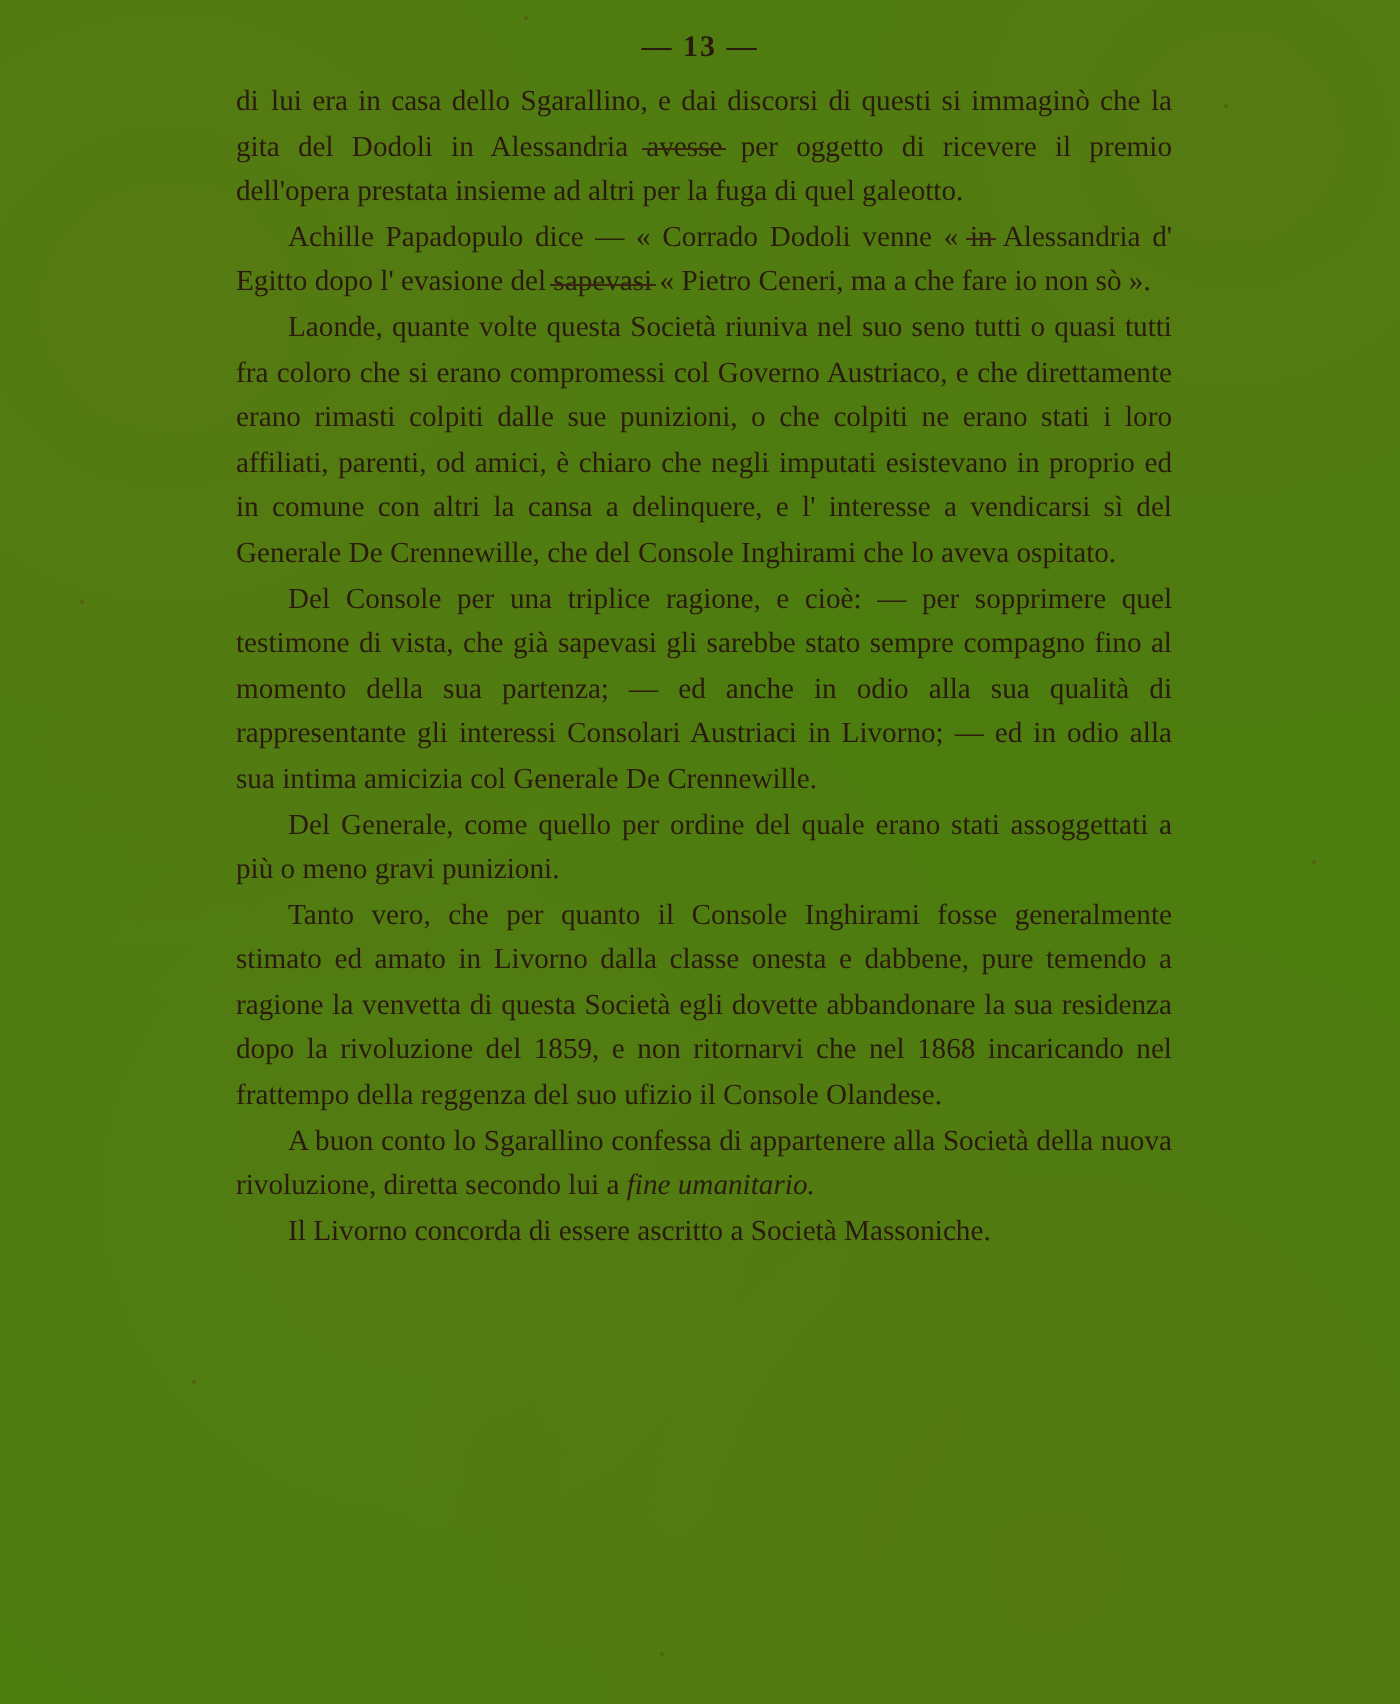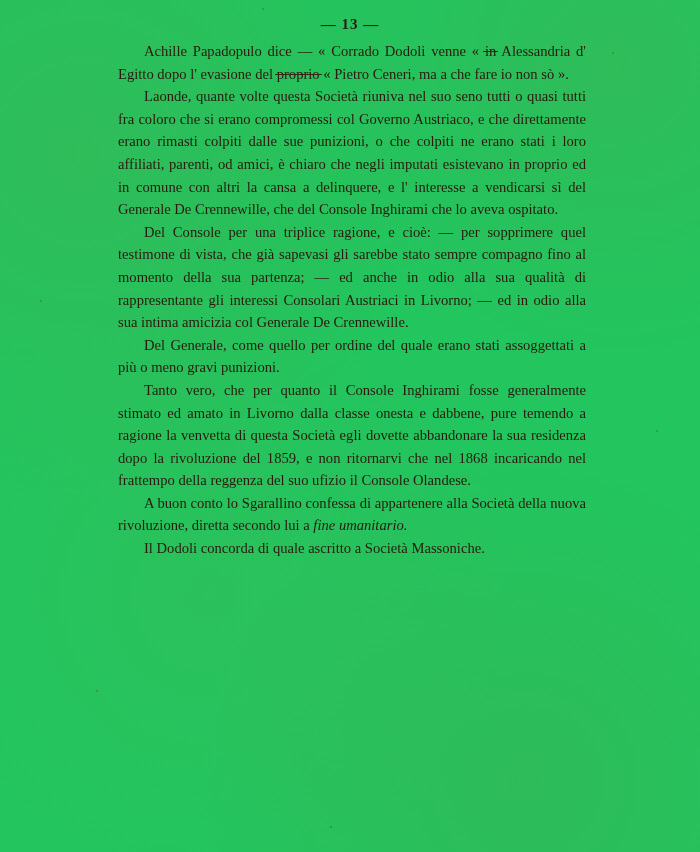--- a/index.html
+++ b/index.html
@@ -11,21 +11,21 @@
     height: 852px;
     background: #f2d9b0;
     font-family: "Liberation Serif", serif;
     color: #2b1a0e;
     overflow: hidden;
   }
   .page {
     position: relative;
     width: 700px;
     height: 852px;
-    background: #22c55e;
+    background: #4d7c0f;
     box-sizing: border-box;
   }
   
   .page::before {
     content: "";
     position: absolute;
     inset: 0;
     pointer-events: none;
     background:
       radial-gradient(circle at 12% 18%, rgba(160,110,50,0.10) 0, rgba(160,110,50,0) 38%),
@@ -84,35 +84,36 @@
 </style>
 </head>
 <body>
 
 <div class="page">
 
   <div class="page-number">— 13 —</div>
 
   <div class="body-text">
 
+    <p class="noindent">di<span style="letter-spacing:1px"> </span>lui era in casa dello Sgarallino, e dai discorsi di questi si immaginò che la gita del Dodoli in Alessandria <span class="strike-word">avesse</span> per oggetto di ricevere il premio dell'opera prestata insieme ad altri per la fuga di quel galeotto.</p>
 
-    <p>Achille Papadopulo dice — « Corrado Dodoli venne « <span class="strike-word">in</span> Alessandria d' Egitto dopo l' evasione del <span class="strike-word">proprio</span> « Pietro Ceneri, ma a che fare io non sò ».</p>
+    <p>Achille Papadopulo dice — « Corrado Dodoli venne « <span class="strike-word">in</span> Alessandria d' Egitto dopo l' evasione del <span class="strike-word">sapevasi</span> « Pietro Ceneri, ma a che fare io non sò ».</p>
 
     <p>Laonde, quante volte questa Società riuniva nel suo seno tutti o quasi tutti fra coloro che si erano compromessi col Governo Austriaco, e che direttamente erano rimasti colpiti dalle sue punizioni, o che colpiti ne erano stati i loro affiliati, parenti, od amici, è chiaro che negli imputati esistevano in proprio ed in comune con altri la cansa a delinquere, e l' interesse a vendicarsi sì del Generale De Crennewille, che del Console Inghirami che lo aveva ospitato.</p>
 
     <p>Del Console per una triplice ragione, e cioè: — per sopprimere quel testimone di vista, che già sapevasi gli sarebbe stato sempre compagno fino al momento della sua partenza; — ed anche in odio alla sua qualità di rappresentante gli interessi Consolari Austriaci in Livorno; — ed in odio alla sua intima amicizia col Generale De Crennewille.</p>
 
     <p>Del Generale, come quello per ordine del quale erano stati assoggettati a più o meno gravi punizioni.</p>
 
     <p>Tanto vero, che per quanto il Console Inghirami fosse generalmente stimato ed amato in Livorno dalla classe onesta e dabbene, pure temendo a ragione la venvetta di questa Società egli dovette abbandonare la sua residenza dopo la rivoluzione del 1859, e non ritornarvi che nel 1868 incaricando nel frattempo della reggenza del suo ufizio il Console Olandese.</p>
 
 
     <p>A buon conto lo Sgarallino confessa di appartenere alla Società della nuova rivoluzione, diretta secondo lui a <i>fine umanitario.</i></p>
 
-    <p>Il Dodoli concorda di quale ascritto a Società Massoniche.</p>
+    <p>Il Livorno concorda di essere ascritto a Società Massoniche.</p>
 
   </div>
 
   <div class="speck" style="left:262px; top:8px; width:2px; height:2px;"></div>
   <div class="speck" style="left:612px; top:52px; width:2px; height:2px;"></div>
   <div class="speck" style="left:40px; top:300px; width:2px; height:2px;"></div>
   <div class="speck" style="left:656px; top:430px; width:2px; height:2px;"></div>
   <div class="speck" style="left:96px; top:690px; width:2px; height:2px;"></div>
   <div class="speck" style="left:330px; top:826px; width:2px; height:2px;"></div>
 

